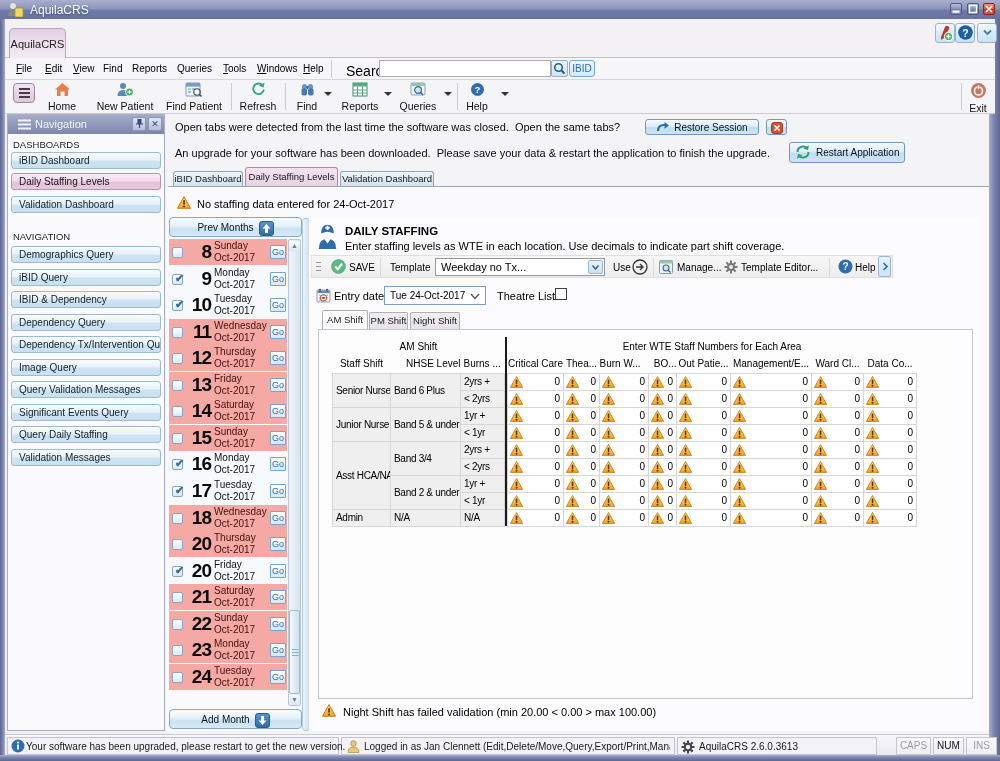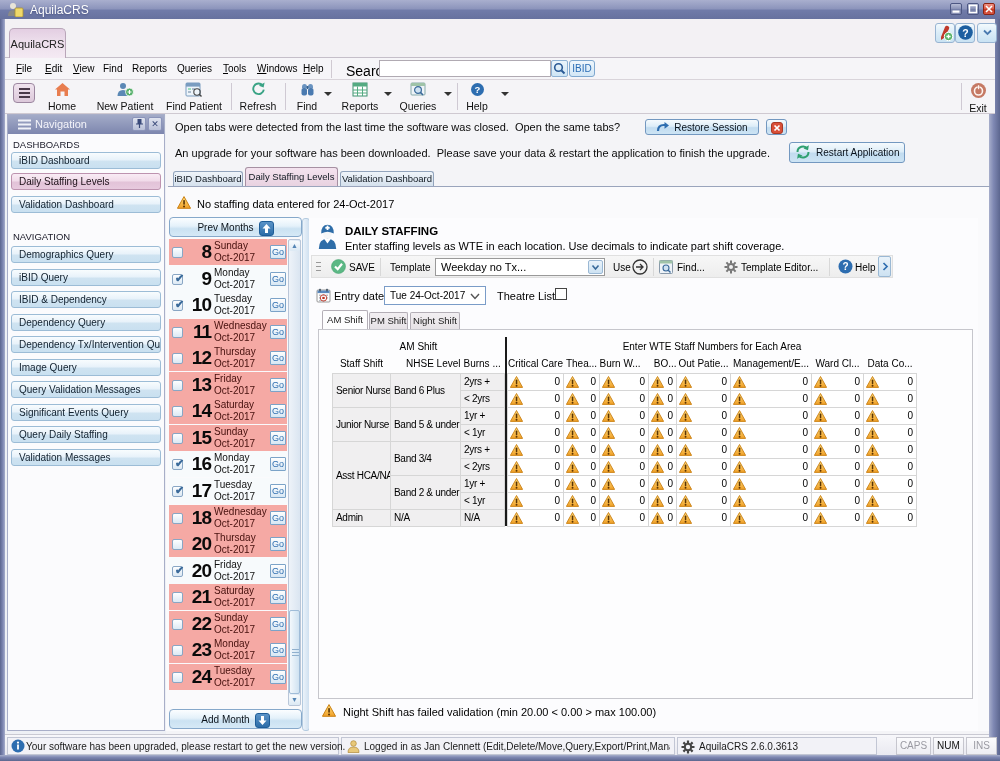--- a/index.html
+++ b/index.html
@@ -451,21 +451,21 @@
         <circle cx="8" cy="8" r="7" fill="none" stroke="#333" stroke-width="1.3"></circle>
         <path d="M4 8 h6 M8 5 L11 8 L8 11" stroke="#333" stroke-width="1.3" fill="none"></path>
       </svg>
 <div class="stbsep" style="left:341px"></div>
 <svg class="abs" style="left:347px;top:4px" width="14" height="14" viewBox="0 0 14 14">
         <rect x="0.5" y="0.5" width="13" height="13" rx="1" fill="#eef3f8" stroke="#89a"></rect>
         <rect x="0.5" y="0.5" width="13" height="3" fill="#9fc3a8"></rect>
         <circle cx="7" cy="8" r="3" fill="#cfe2f2" stroke="#3a6a9a" stroke-width="1.1"></circle>
         <path d="M9 10 L11.5 12.5" stroke="#3a6a9a" stroke-width="1.4"></path>
       </svg>
-<div class="stbtxt" style="left:365px">Find...</div>
+<div class="stbtxt" style="left:365px">Manage...</div>
 <svg class="abs" style="left:412px;top:4px" width="14" height="14" viewBox="0 0 14 14">
         <circle cx="7" cy="7" r="3" fill="none" stroke="#777" stroke-width="2"></circle>
         <g stroke="#777" stroke-width="2">
           <path d="M7 0.5 V3 M7 11 V13.5 M0.5 7 H3 M11 7 H13.5 M2.4 2.4 L4.2 4.2 M9.8 9.8 L11.6 11.6 M11.6 2.4 L9.8 4.2 M4.2 9.8 L2.4 11.6"></path>
         </g>
       </svg>
 <div class="stbtxt" style="left:429px">Template Editor...</div>
 <div class="stbsep" style="left:517px"></div>
 <svg class="abs" style="left:526px;top:3px" width="15" height="15" viewBox="0 0 15 15">
         <circle cx="7.5" cy="7.5" r="7" fill="#2d6db0"></circle>

